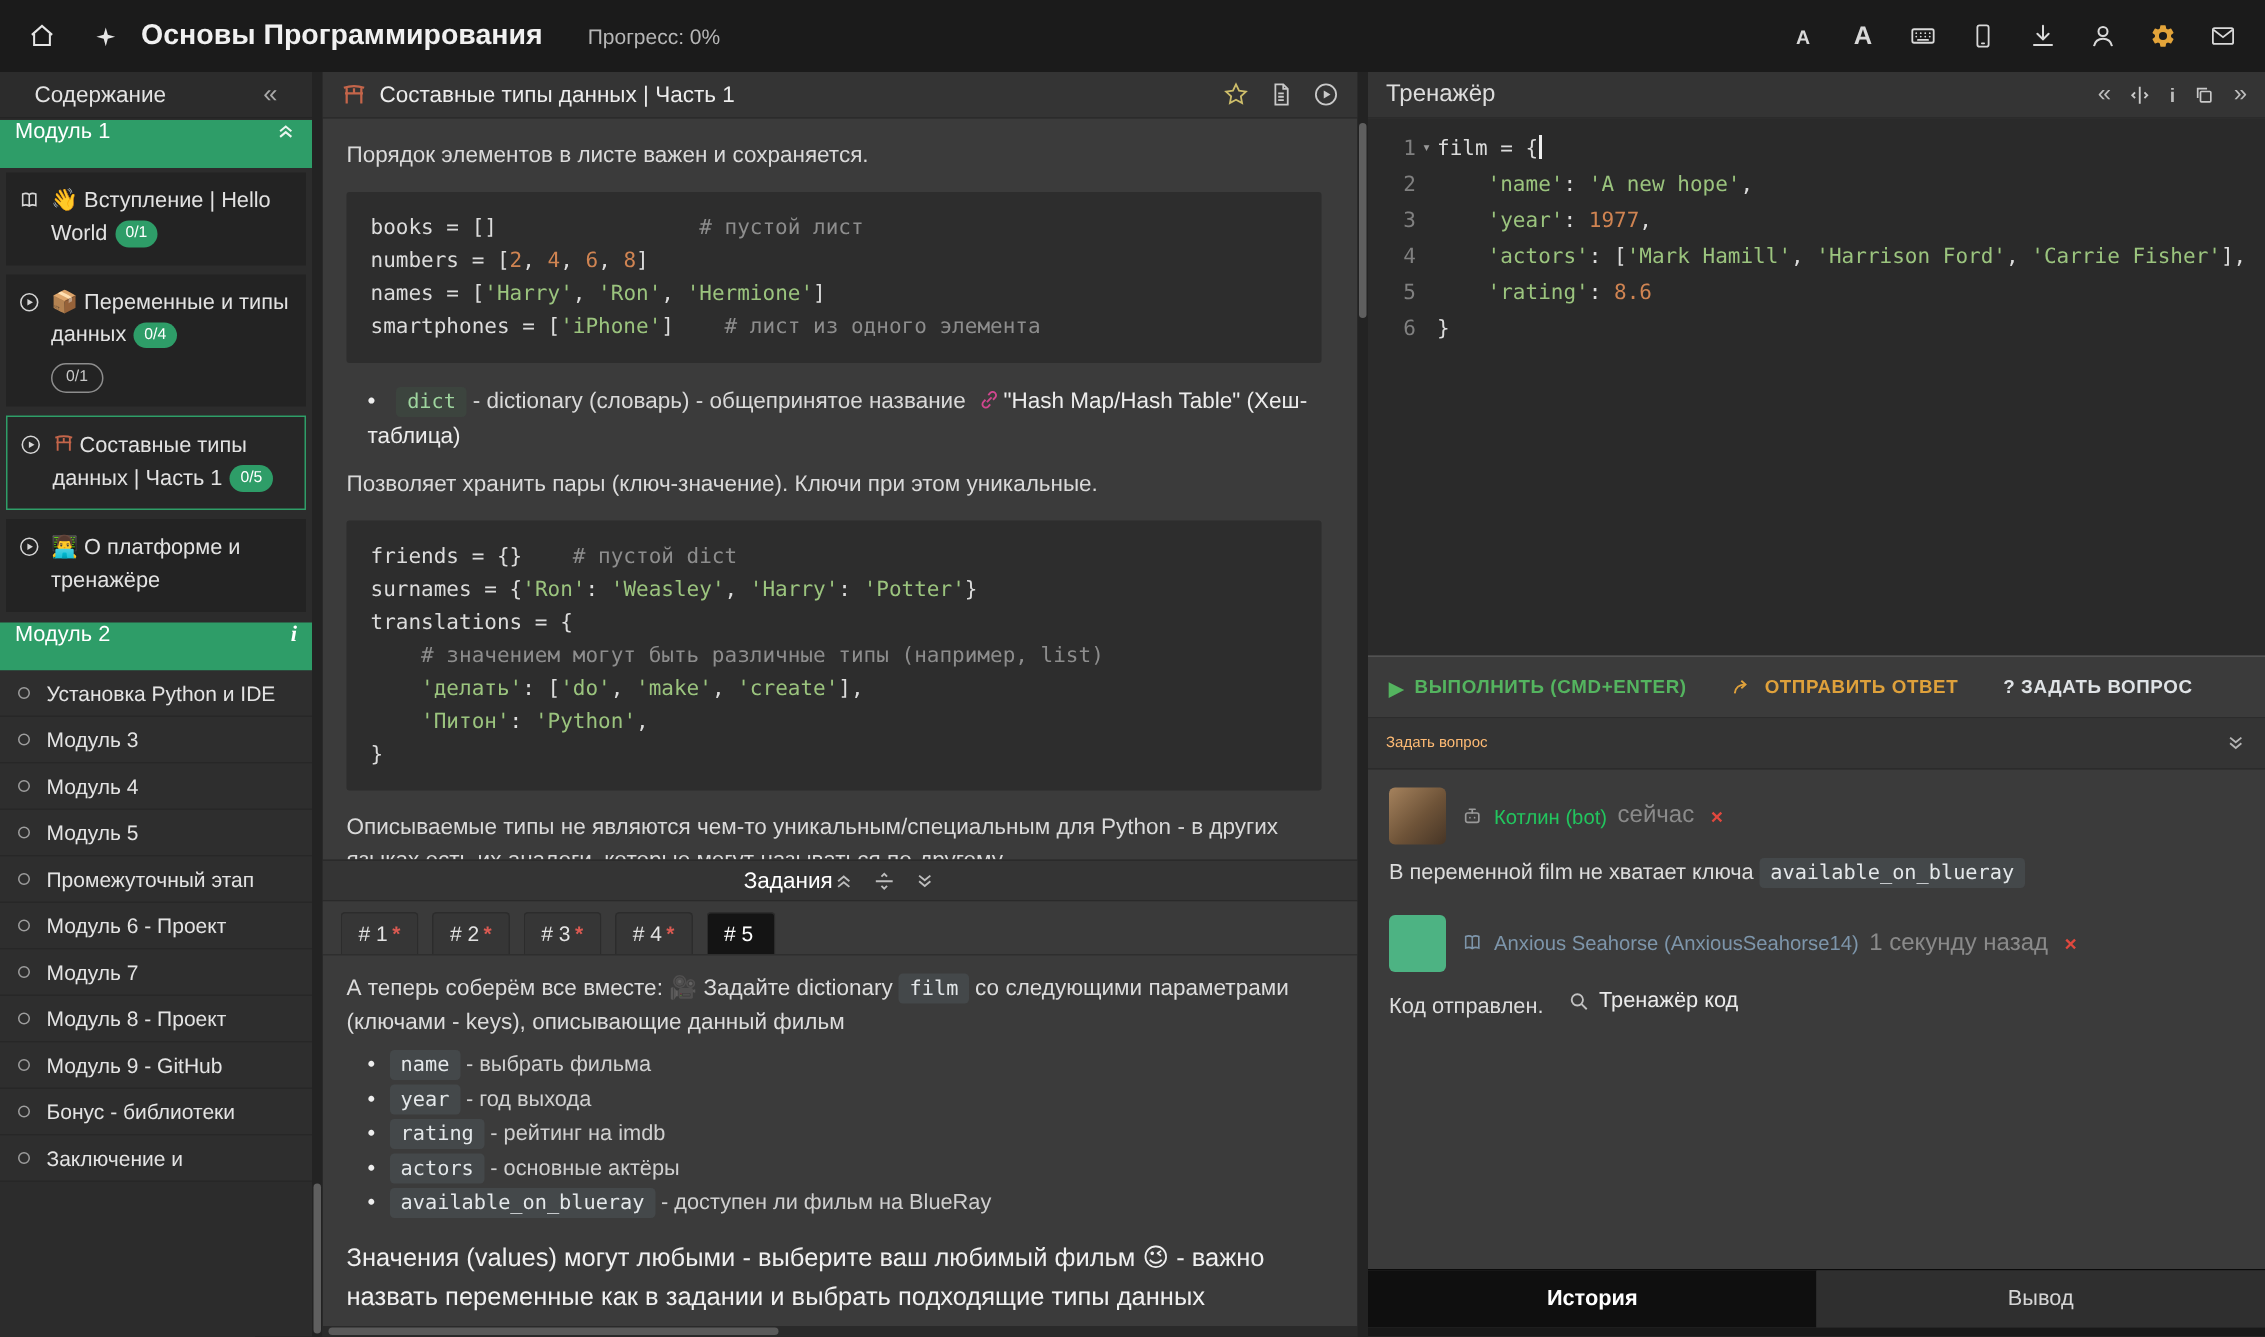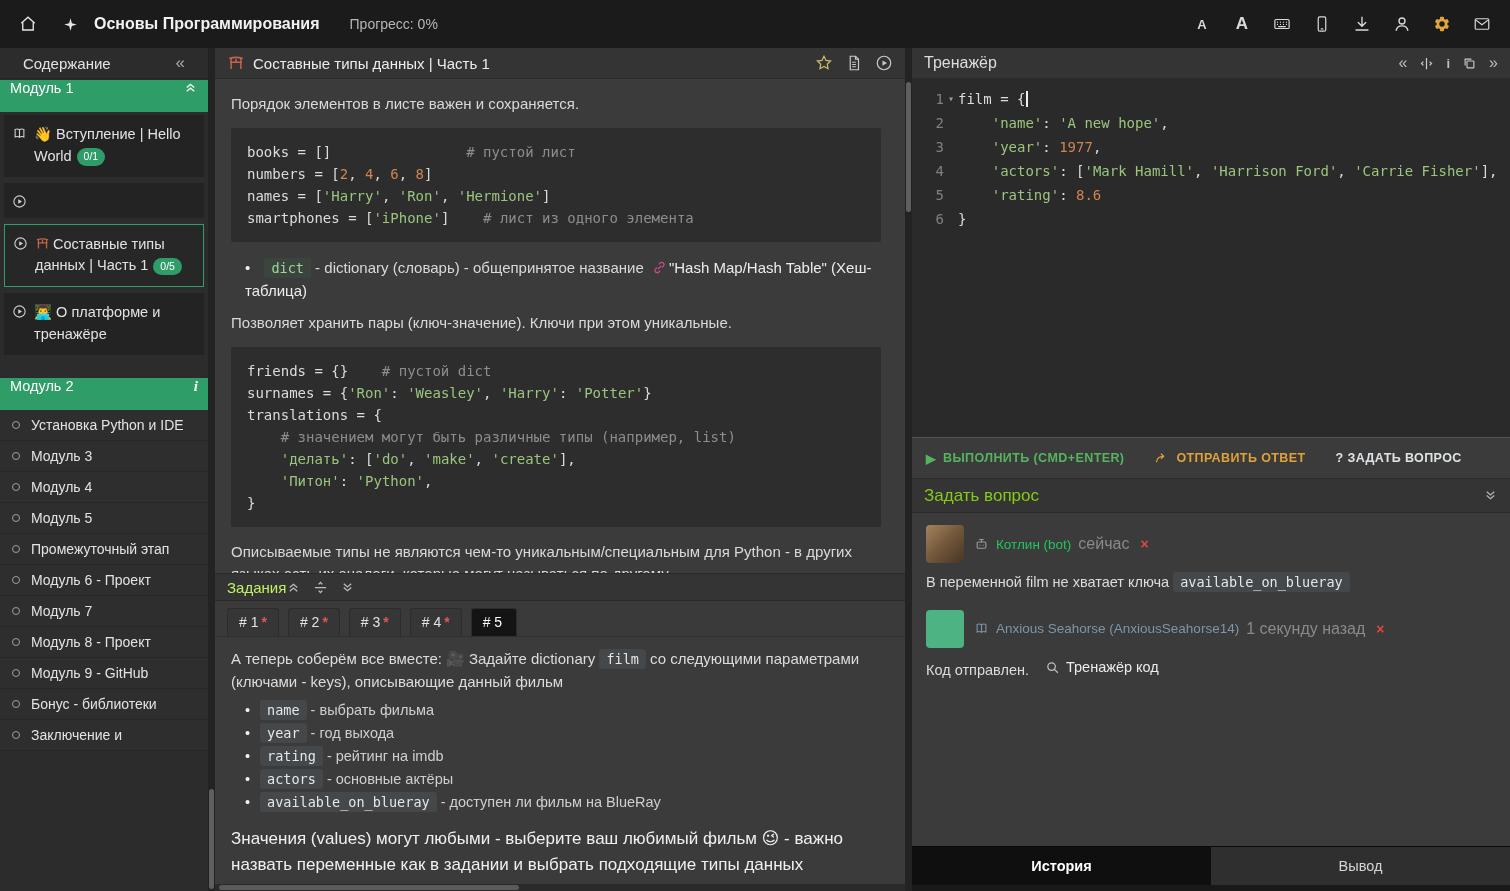--- a/index.html
+++ b/index.html
@@ -7,21 +7,21 @@
   font-family:"Liberation Sans","DejaVu Sans",sans-serif;color:#ddd}
 .screen{width:1510px;height:891px;display:flex;flex-direction:column}
 .ic{display:inline-flex;width:18px;height:18px;flex:0 0 auto}
 .ic svg{width:100%;height:100%}
 .ic-sm{width:15px;height:15px}
 .ic-xs{width:12px;height:12px}
 
 .topbar{flex:0 0 48px;background:#1b1b1b;display:flex;align-items:center;
   justify-content:space-between;color:#e6e6e6;padding:0 18px}
 .tb-left{display:flex;align-items:center;gap:14px}
-.tb-title{font-size:16px;font-weight:bold;color:#f1f1f1}
+.tb-title{font-size:19px;font-weight:bold;color:#f1f1f1}
 .tb-progress{font-size:14px;color:#b6b6b6;margin-left:16px}
 .tb-right{display:flex;align-items:center;gap:20px;color:#d9d9d9}
 .tbi{display:inline-flex;align-items:center;justify-content:center;width:20px;height:20px;cursor:pointer}
 .font-a-sm{font-size:13px;font-weight:bold}
 .font-a-lg{font-size:17px;font-weight:bold}
 .gear{color:#e3a43a}
 
 .app-body{flex:1;display:flex;min-height:0}
 .sidebar{width:208px;background:#2c2c2c;display:flex;flex-direction:column;overflow:hidden}
 .vscroll{width:7px;background:#232323;position:relative;flex:0 0 7px}
@@ -62,21 +62,21 @@
 .tk-p{color:#dcdcdc}.tk-s{color:#9bc47e}.tk-n{color:#d08452}.tk-c{color:#8d8d8d}
 .chip{font-family:"DejaVu Sans Mono","Liberation Mono",monospace;font-size:13.5px;
   background:#44484a;color:#e3e7e9;padding:2px 7px;border-radius:3px}
 .chip-green{background:#3c443e;color:#9ed49e}
 .bullet-row{margin:10px 16px 10px 30px;font-size:15px;line-height:1.55;color:#d9d9d9}
 .bullet-dot{color:#eee;margin-right:10px}
 .link-ic{color:#d1478f;vertical-align:-2px;margin:0 2px 0 4px}
 .link-text{color:#ececec;cursor:pointer}
 
 .tasks-header{flex:0 0 28px;background:#343434;border-top:1px solid #2a2a2a;border-bottom:1px solid #2a2a2a;
-  display:flex;align-items:center;justify-content:flex-start;padding:0 12px;font-size:15px;color:#bef264}
+  display:flex;align-items:center;justify-content:center;padding:0 12px;font-size:15px;color:#ffffff}
 .th-icons{display:flex;align-items:center;gap:12px;color:#bdbdbd}
 .tabs-row{flex:0 0 36px;display:flex;align-items:flex-end;gap:9px;padding:0 0 0 12px;
   background:#3a3a3a;border-bottom:1px solid #2e2e2e}
 .tab{min-width:44px;padding:5px 11px 6px;background:#363636;border:1px solid #2c2c2c;border-bottom:none;
   border-radius:3px 3px 0 0;font-size:14px;color:#e3e3e3;cursor:pointer;display:flex;gap:3px}
 .tab .tstar{color:#da5a52;font-weight:bold}
 .tab.active{background:#141414;color:#fff}
 .tasks-body{flex:1;overflow:hidden;padding:10px 16px 0}
 .task-intro{font-size:15px;line-height:1.55;color:#dcdcdc;margin-bottom:8px}
 .task-bullets{list-style:none;margin:4px 0 0 14px}
@@ -92,21 +92,21 @@
 .ed-num{width:32px;text-align:right;color:#808080;flex:0 0 32px}
 .ed-fold{width:14px;text-align:center;color:#9a9a9a;font-size:10px;flex:0 0 14px}
 .ed-code{flex:1;overflow:hidden}
 .ed-cursor{display:inline-block;width:1.5px;height:16px;background:#eee;vertical-align:-3px;margin-left:1px}
 .btn-bar{flex:0 0 42px;background:#3b3b3b;border-top:1px solid #525252;border-bottom:1px solid #2c2c2c;
   display:flex;align-items:center;gap:30px;padding:0 14px}
 .run-btn,.submit-btn,.ask-btn{display:flex;align-items:center;gap:7px;font-size:12.5px;
   font-weight:bold;letter-spacing:.4px;cursor:pointer;background:none;border:none}
 .run-btn{color:#54b45f}.submit-btn{color:#dfa13b}.ask-btn{color:#dfe3e6}
 .q-header{flex:0 0 34px;background:#343434;border-bottom:1px solid #2b2b2b;display:flex;
-  align-items:center;justify-content:space-between;padding:0 12px;font-size:17px;color:#84cc16}
+  align-items:center;justify-content:space-between;padding:0 12px;font-size:10px;color:#fdba74}
 .q-header .ic{color:#b5b5b5;cursor:pointer}
 .chat{flex:1;overflow:hidden;padding:12px 14px}
 .msg{margin-bottom:16px}
 .msg-top{display:flex;align-items:center;gap:10px}
 .avatar{width:38px;height:38px;border-radius:4px;flex:0 0 38px}
 .avatar-cat{background:linear-gradient(135deg,#a5825d 0%,#6e5338 55%,#463526 100%)}
 .avatar-green{background:#4db383}
 .msg-name{font-size:13.5px;display:flex;align-items:center;gap:7px}
 .name-bot{color:#22c55e}.name-user{color:#7d95aa}
 .msg-time{color:#8a8a8a;font-size:16px}
@@ -225,20 +225,22 @@
         <span><span>👋 Вступление | Hello World</span><span class="badge">0/1</span></span>
       </div>
 
       <div class="lesson">
         <span class="ic ic-sm lic">
             <svg viewBox="0 0 24 24" fill="none" stroke="currentColor" stroke-width="1.7">
               <circle cx="12" cy="12" r="9"></circle>
               <path d="M10 8.5l6 3.5-6 3.5z" fill="currentColor" stroke="none"></path>
             </svg>
           </span>
+        <span><span>📦 Переменные и типы данных</span><span class="badge">0/4</span><br>
+        <span class="badge-outline">0/1</span></span>
       </div>
 
       <div class="lesson active">
         <span class="ic ic-sm lic">
             <svg viewBox="0 0 24 24" fill="none" stroke="currentColor" stroke-width="1.7">
               <circle cx="12" cy="12" r="9"></circle>
               <path d="M10 8.5l6 3.5-6 3.5z" fill="currentColor" stroke="none"></path>
             </svg>
           </span>
         <span><span class="ic ic-sm" style="vertical-align:-2px;margin-right:3px">
@@ -251,21 +253,21 @@
       <div class="lesson">
         <span class="ic ic-sm lic">
             <svg viewBox="0 0 24 24" fill="none" stroke="currentColor" stroke-width="1.7">
               <circle cx="12" cy="12" r="9"></circle>
               <path d="M10 8.5l6 3.5-6 3.5z" fill="currentColor" stroke="none"></path>
             </svg>
           </span>
         <span>👨‍💻 О платформе и тренажёре</span>
       </div>
 
-      <div class="module-bar" style="margin-top:20px">
+      <div class="module-bar" style="margin-top:4px">
         <span>Модуль 2</span>
         <span class="mod-info">i</span>
       </div>
 
       <div class="sb-item">
           <span class="ic ic-xs">
             <svg viewBox="0 0 24 24" fill="none" stroke="currentColor" stroke-width="2">
               <circle cx="12" cy="12" r="7"></circle>
             </svg>
           </span>

